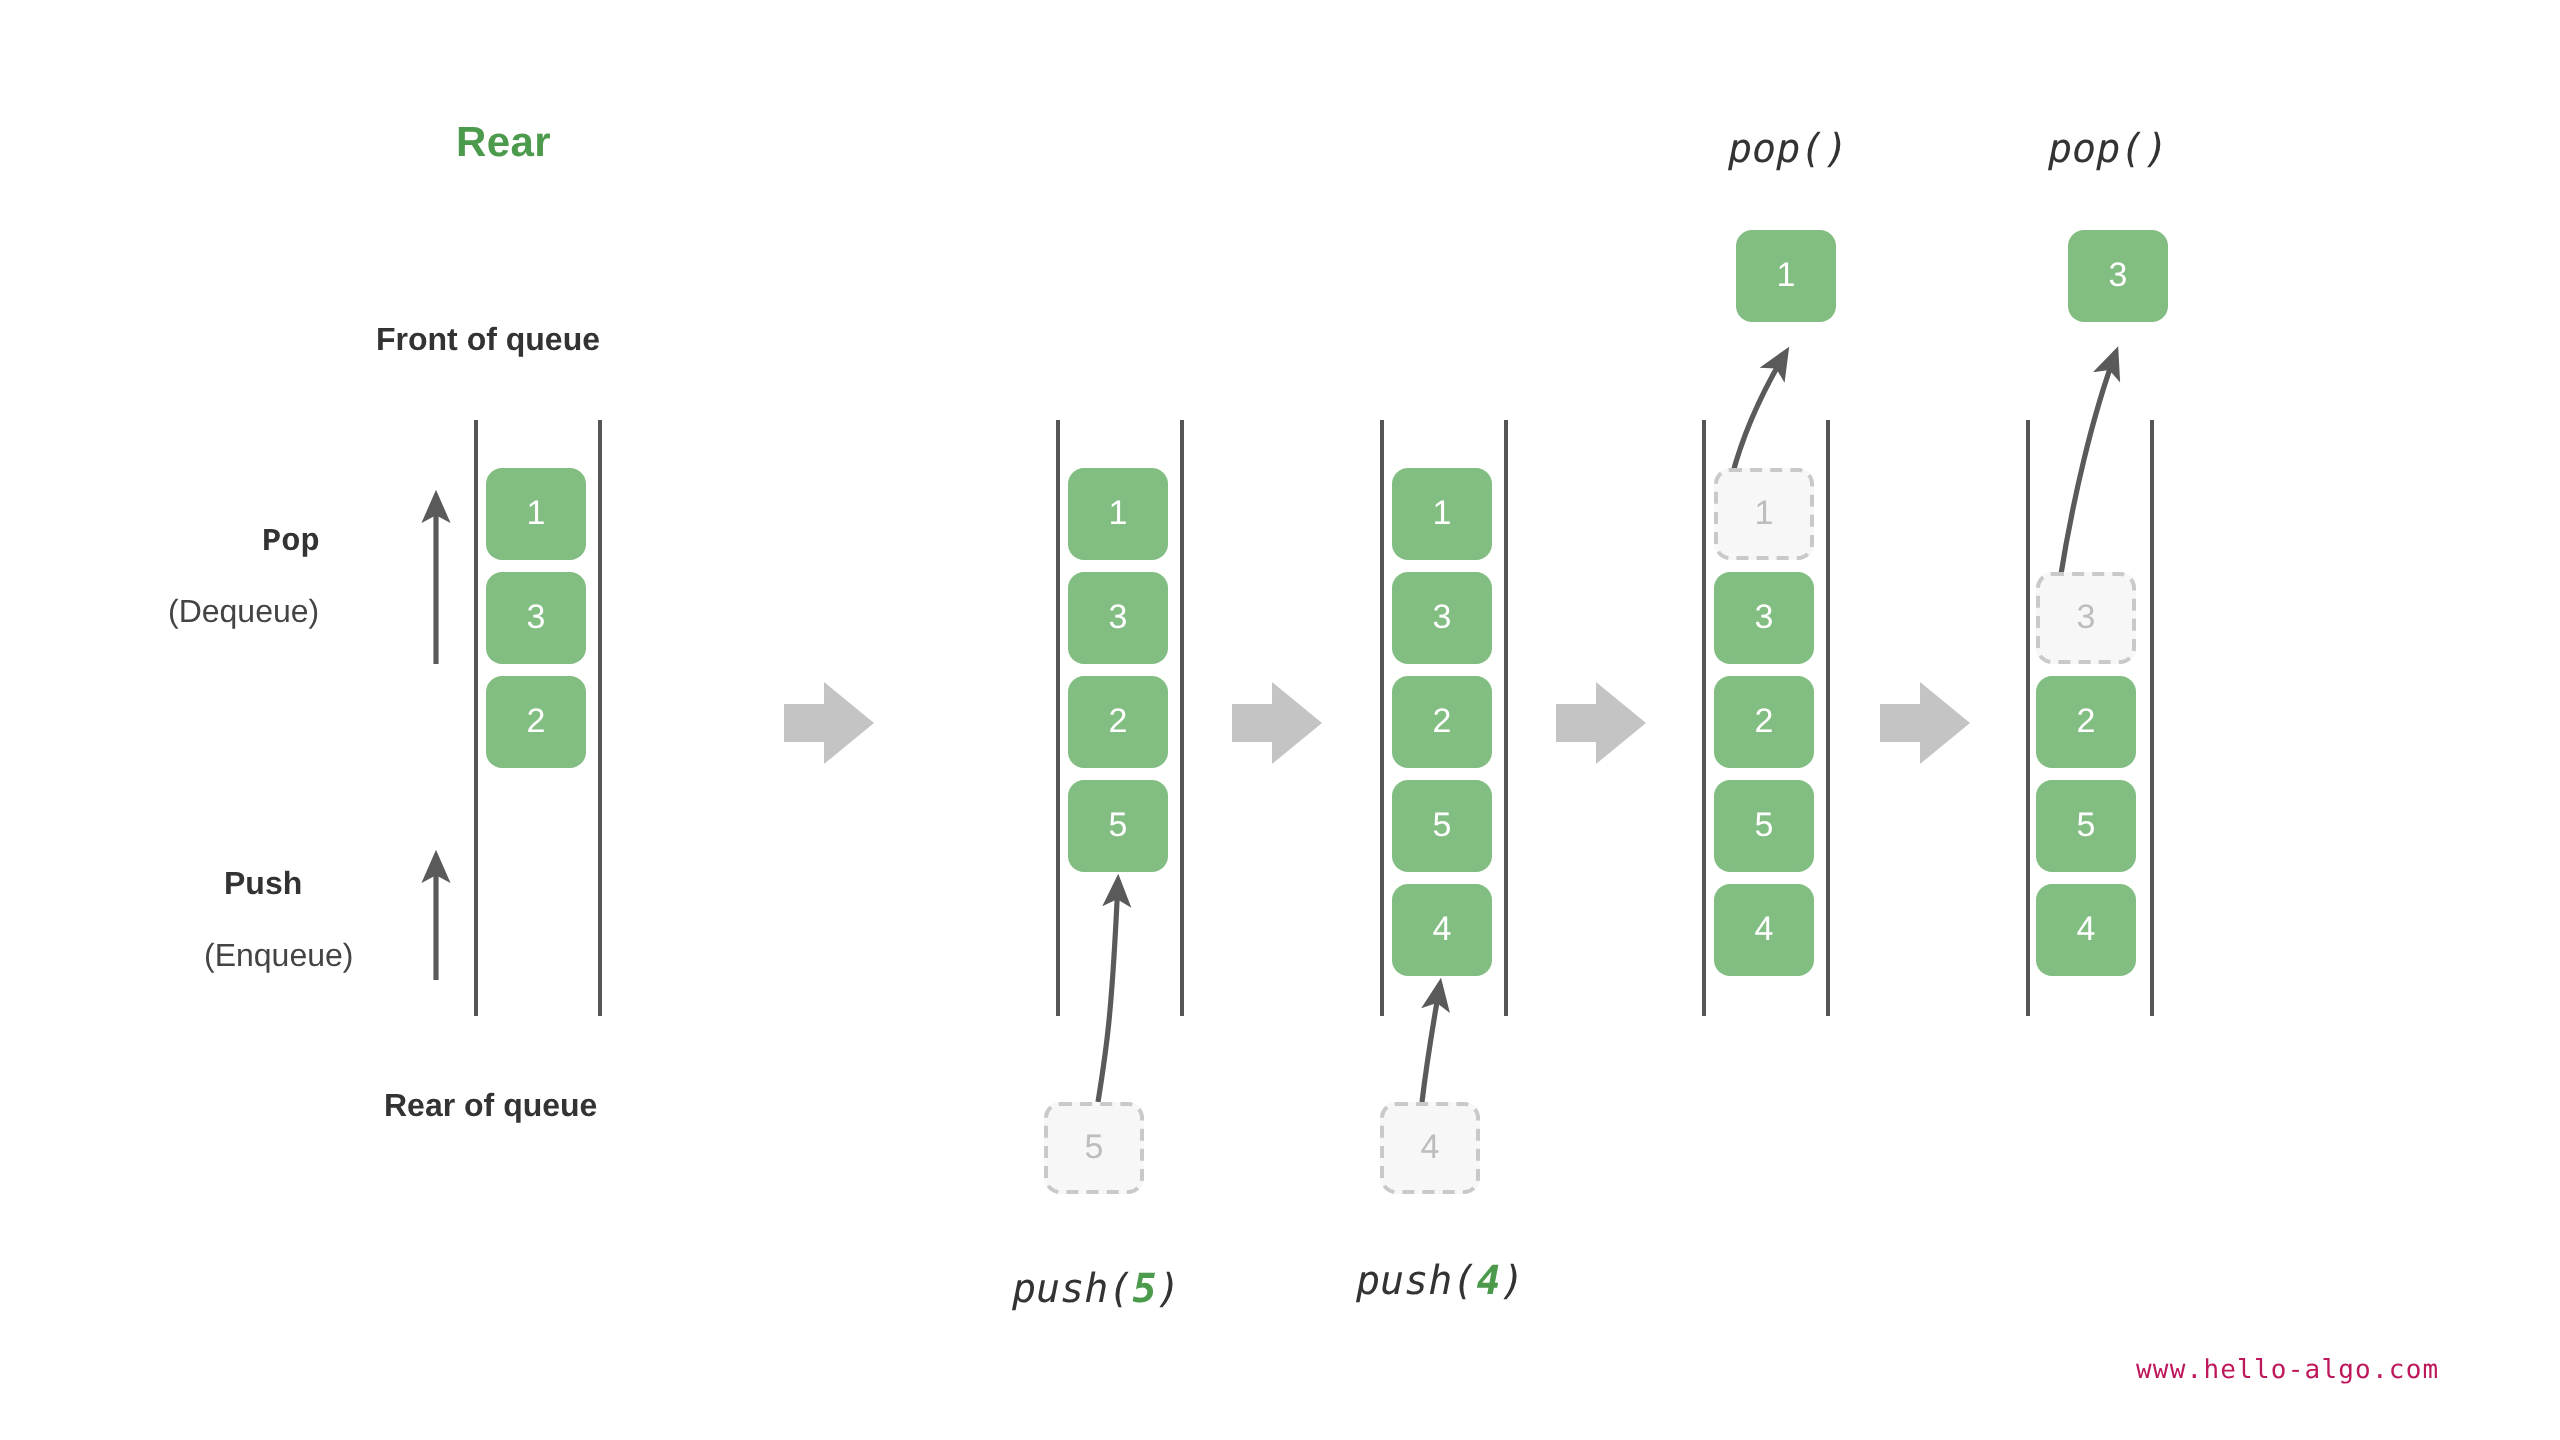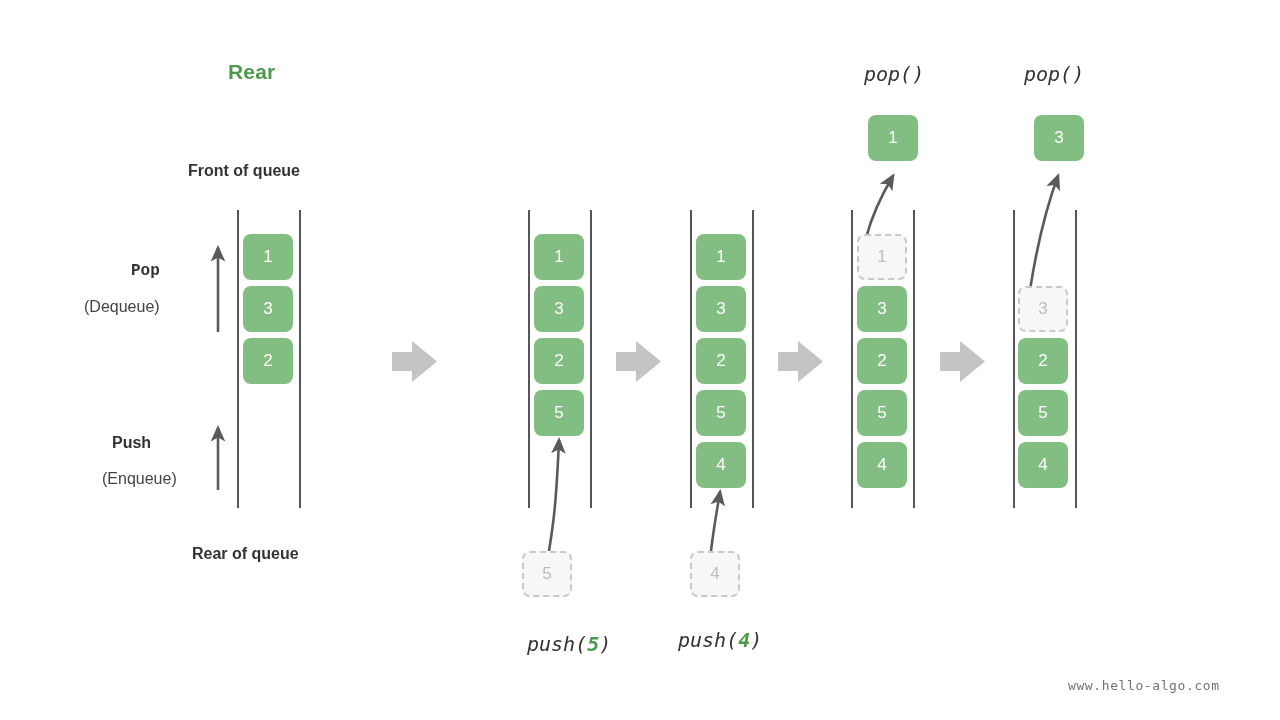--- a/index.html
+++ b/index.html
@@ -44,21 +44,21 @@
     font-family: "DejaVu Sans Mono", "Liberation Mono", monospace;
     font-size: 20px;
     color: #333333;
     white-space: nowrap;
     font-style: italic;
   }
   .mono-label .arg { color: #4C9A4C; font-weight: bold; }
   .watermark {
     font-family: "DejaVu Sans Mono", "Liberation Mono", monospace;
     font-size: 13px;
-    color: #737373;
+    color: #be185d;
     letter-spacing: 0.6px;
     white-space: nowrap;
   }
 
   
   .cell {
     width: 50px;
     height: 46px;
     border-radius: 8px;
     background: #82bd82;
@@ -167,21 +167,21 @@
   <div class="abs rail" style="left:528px; top:210px; height:298px;"></div>
   <div class="abs rail" style="left:590px; top:210px; height:298px;"></div>
 
   <div class="abs cell" style="left:534px; top:234px;">1</div>
   <div class="abs cell" style="left:534px; top:286px;">3</div>
   <div class="abs cell" style="left:534px; top:338px;">2</div>
   <div class="abs cell" style="left:534px; top:390px;">5</div>
 
   <div class="abs cell ghost" style="left:522px; top:551px;">5</div>
 
-  <div class="abs mono-label" style="left:527px; top:632px;"><span>push</span>(<span class="arg">5</span>)</div>
+  <div class="abs mono-label" style="left:506px; top:632px;"><span>push</span>(<span class="arg">5</span>)</div>
 
   <div class="abs rail" style="left:690px; top:210px; height:298px;"></div>
   <div class="abs rail" style="left:752px; top:210px; height:298px;"></div>
 
   <div class="abs cell" style="left:696px; top:234px;">1</div>
   <div class="abs cell" style="left:696px; top:286px;">3</div>
   <div class="abs cell" style="left:696px; top:338px;">2</div>
   <div class="abs cell" style="left:696px; top:390px;">5</div>
   <div class="abs cell" style="left:696px; top:442px;">4</div>
 

